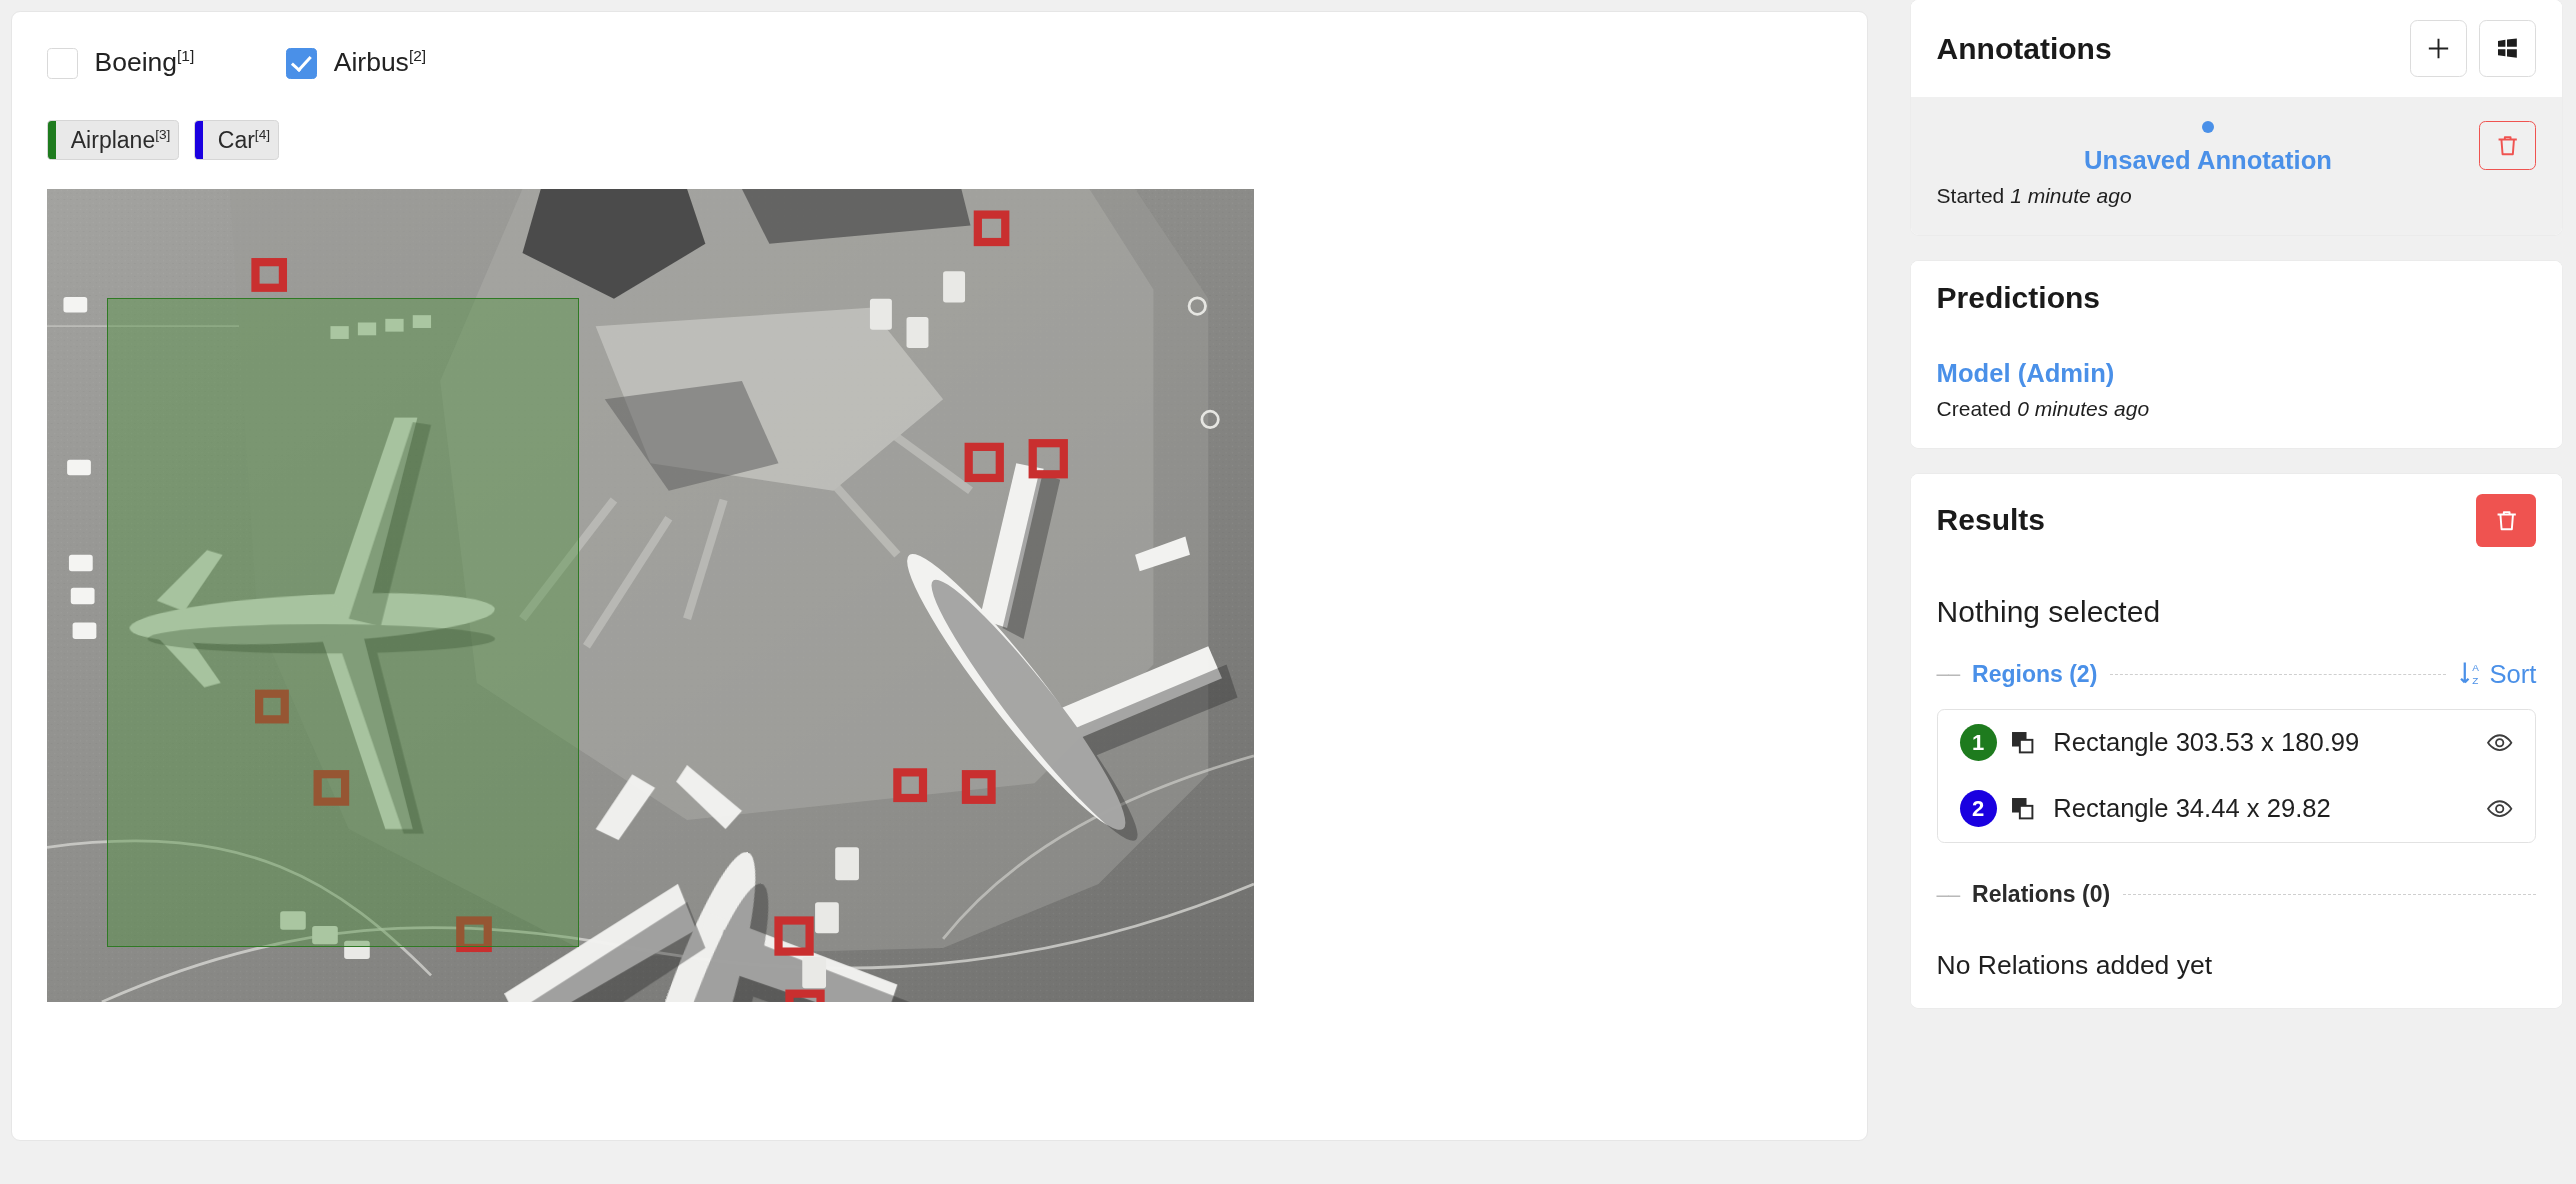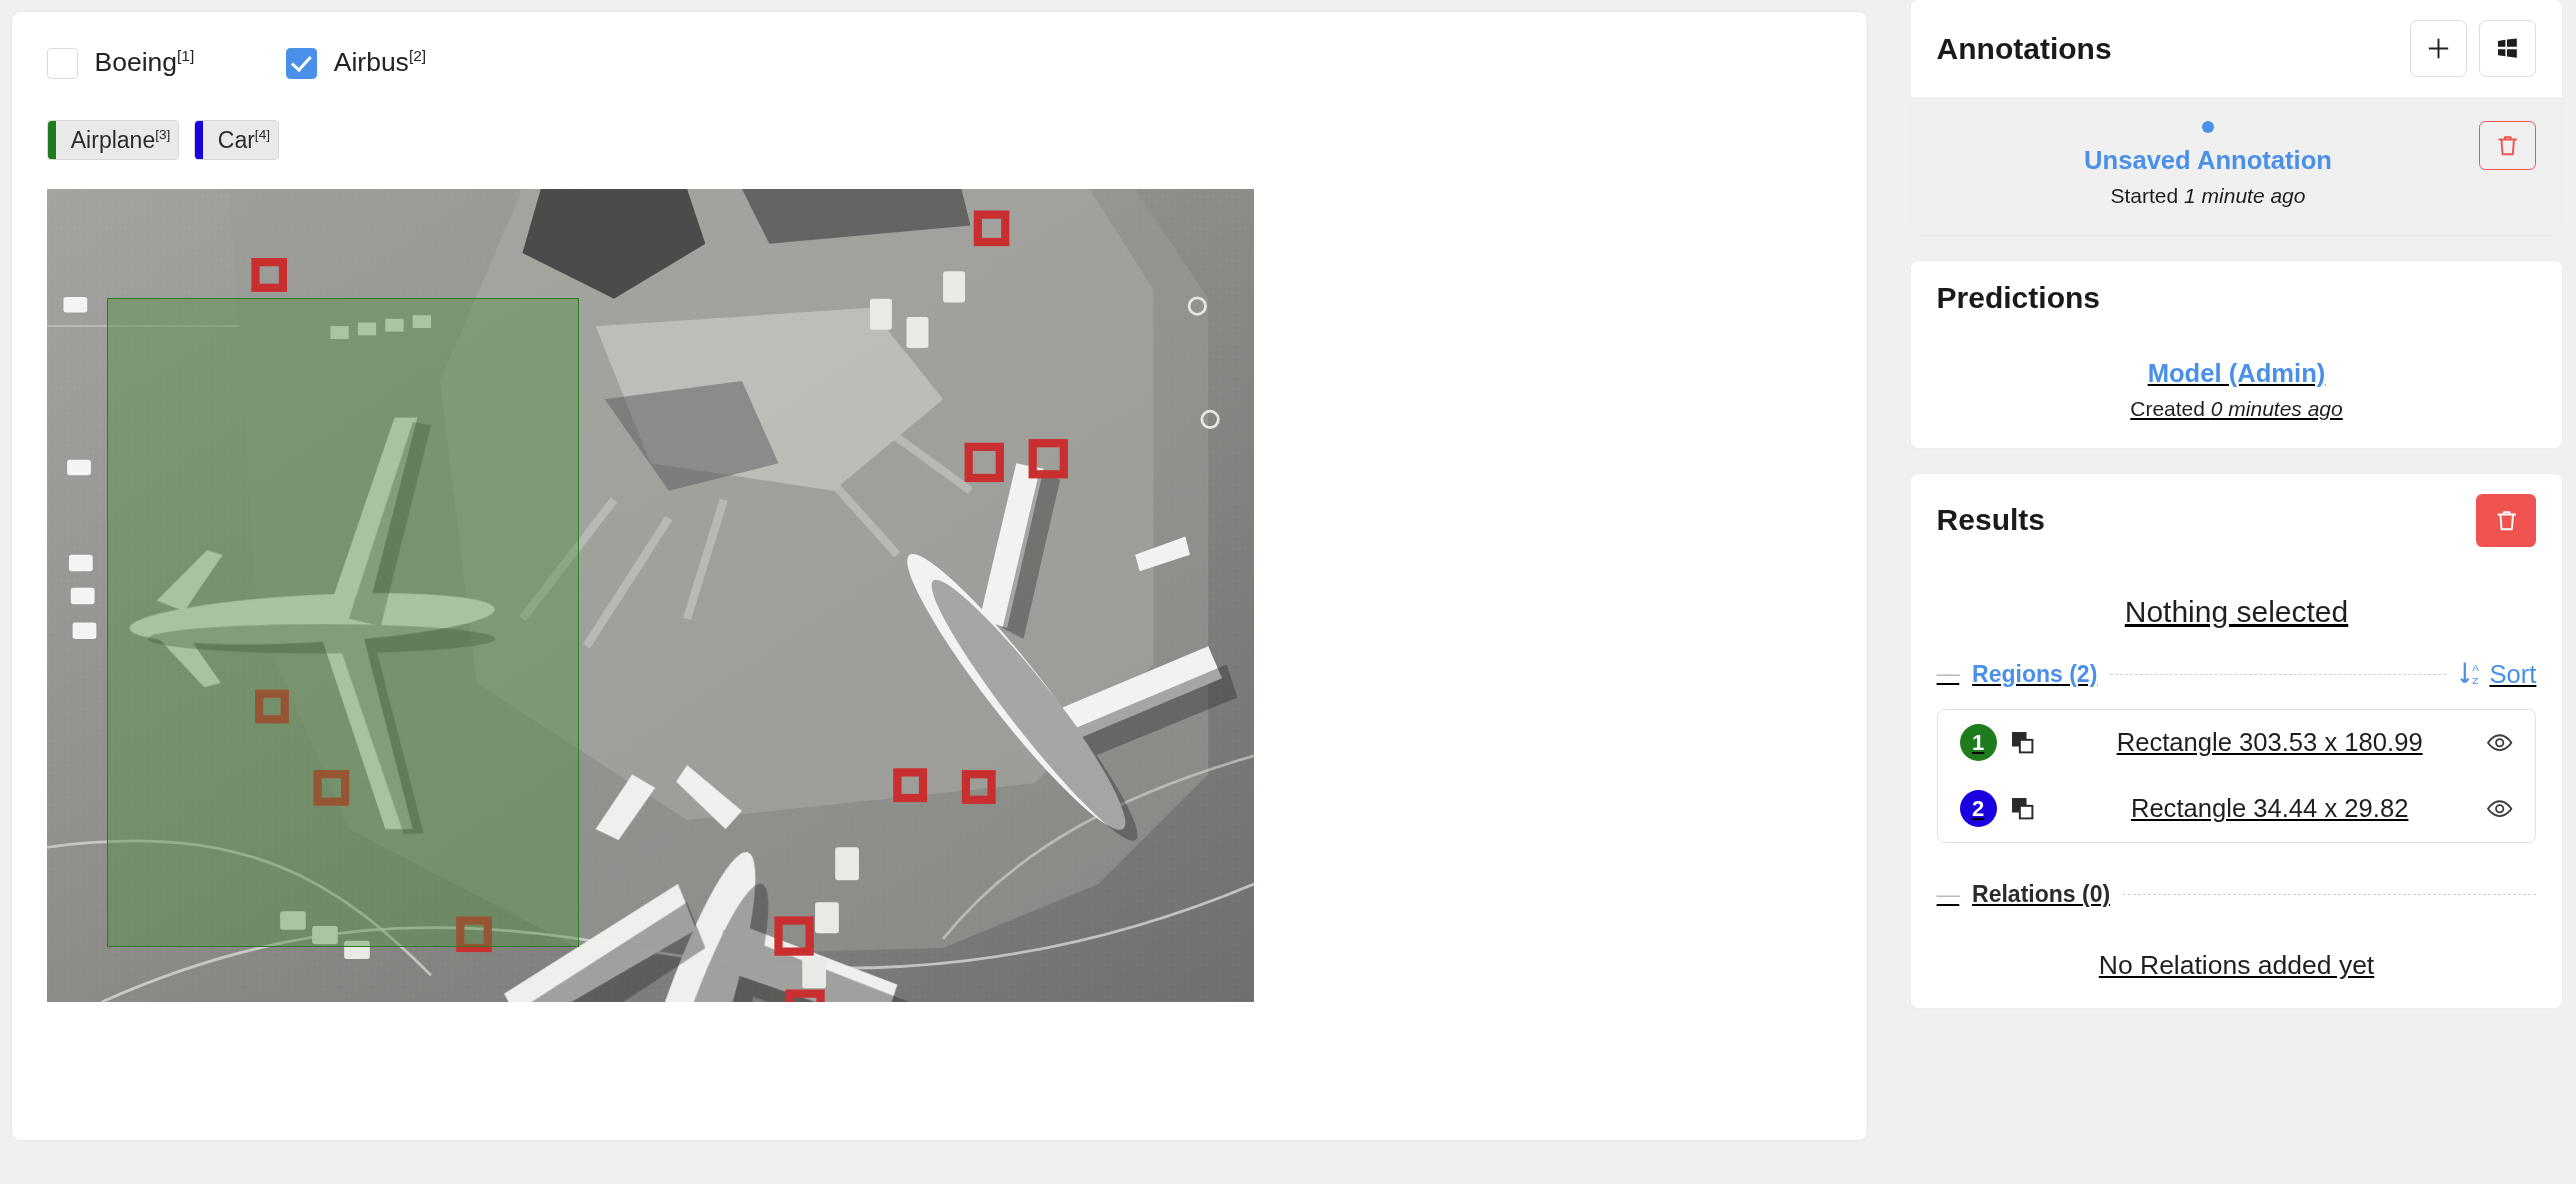--- a/index.html
+++ b/index.html
@@ -110,21 +110,20 @@
     background: rgba(76,144,58,0.40);
     border: 1.8px solid #2f7a24;
   }
 
   
   .sidebar {
     position: absolute;
     left: 1911px; top: 0;
     width: 651px;
     height: 1138px;
-    text-align: center;
   }
   .card {
     background: #fff;
     border-radius: 7.3px;
     overflow: hidden;
     margin-bottom: 25.6px;
     box-shadow: 0 0 0 0.9px rgba(0,0,0,0.02);
   }
   .card-head {
     display: flex; align-items: center; justify-content: space-between;
@@ -137,21 +136,21 @@
     width: 57px; height: 57px;
     border: 0.9px solid #dcdcdc;
     border-radius: 7.3px;
     background: #fff;
     display: flex; align-items: center; justify-content: center;
     cursor: pointer;
   }
   .icon-btn svg { display: block; }
 
   .card-body { padding: 24px 25.6px 27.4px 25.6px; background: #f0f0f0; }
-  .card-body.white { background: #fff; text-decoration: underline; }
+  .card-body.white { background: #fff; }
   .entry-row { display: flex; align-items: flex-start; justify-content: space-between; }
   .entry-main { flex: 1; }
   .entry-title {
     display: flex; align-items: center; gap: 12.8px;
     font-size: 25.6px; font-weight: bold; color: #4a90e8;
     margin-bottom: 9.1px;
     flex-direction: column;
   }
   .dot { width: 12px; height: 12px; border-radius: 50%; background: #4a90e8; flex: 0 0 auto; }
   .entry-sub { font-size: 21px; color: #1f1f1f; }

